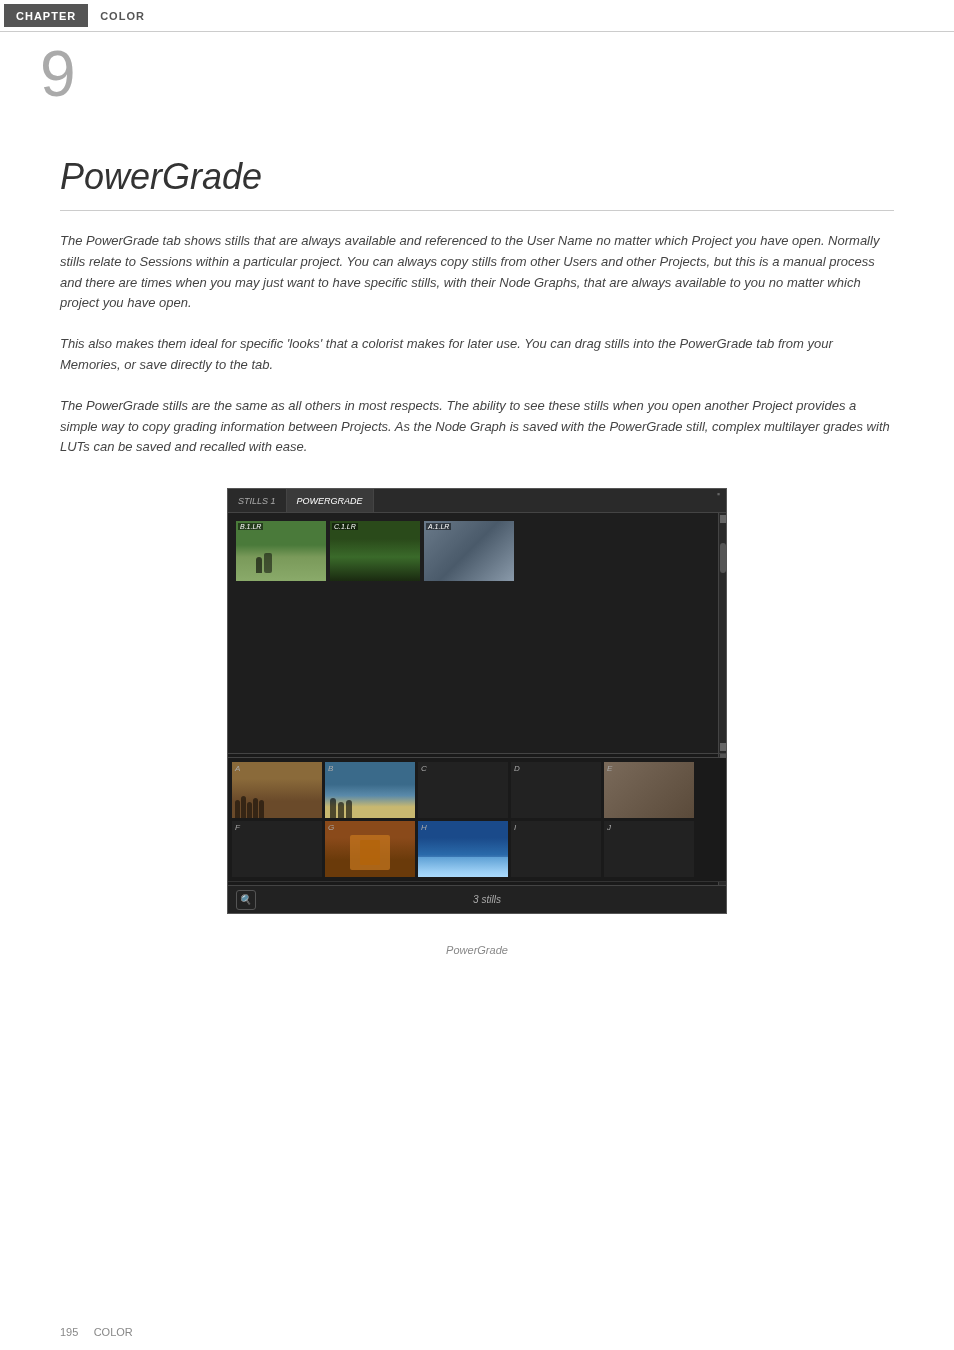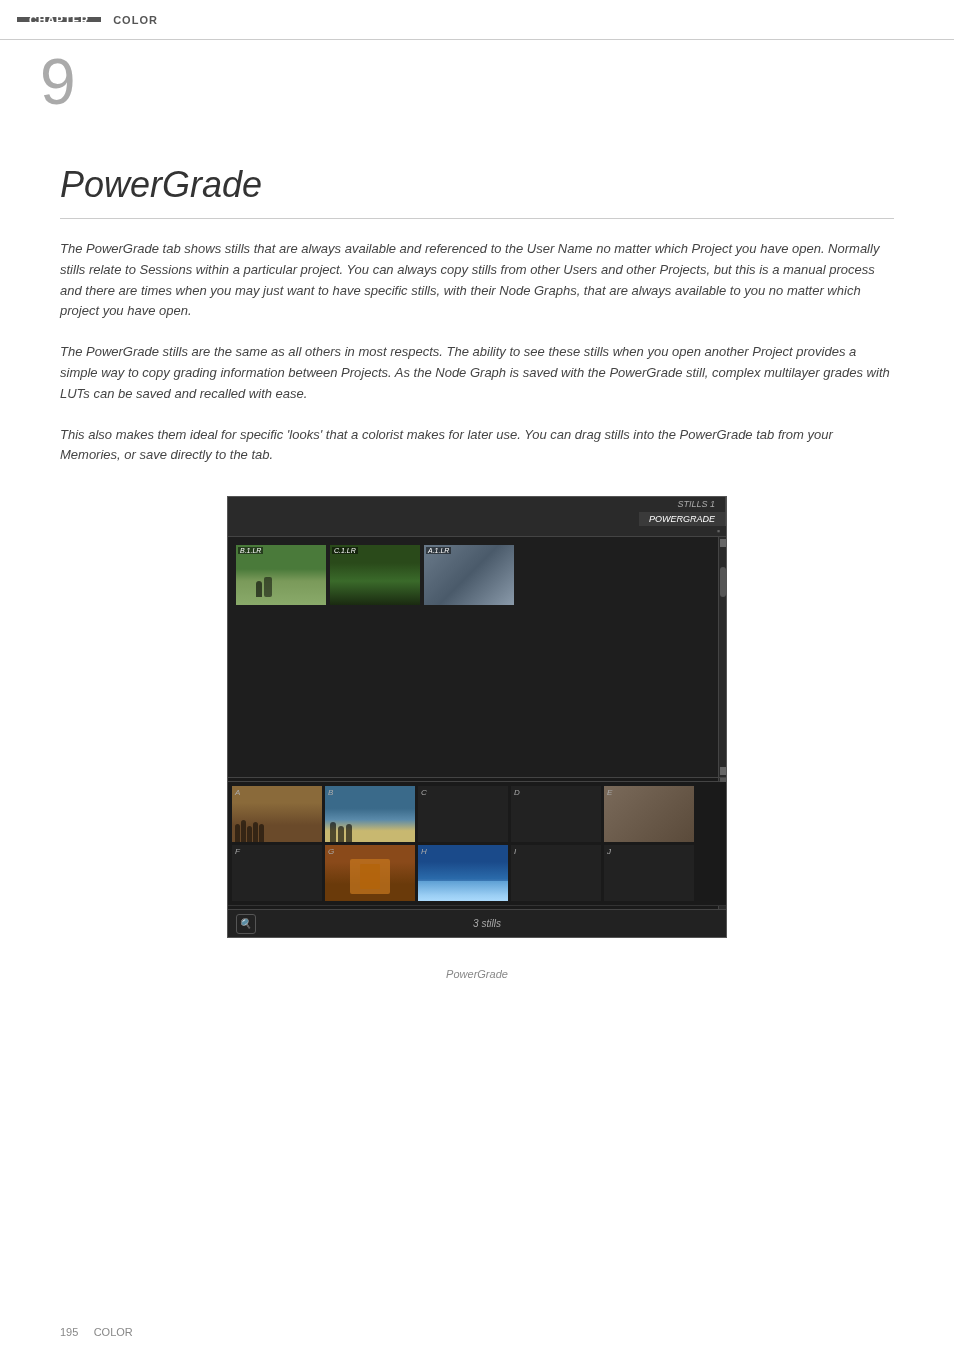--- a/index.html
+++ b/index.html
@@ -9,22 +9,22 @@
       background: #ffffff;
       font-family: 'Arial', sans-serif;
       color: #333;
     }
 
     
     .header-bar {
       display: flex;
       align-items: center;
       border-bottom: 1px solid #ccc;
-      padding: 17px;
-      height: 40px;
+      padding: 4px;
+      height: 32px;
     }
     .header-chapter {
       background: #555;
       color: #fff;
       font-size: 11px;
       font-weight: bold;
       letter-spacing: 1px;
       padding: 0 12px;
       height: 100%;
       display: flex;
@@ -81,24 +81,23 @@
       width: 500px;
       background: #1a1a1a;
       border: 1px solid #555;
       position: relative;
     }
 
     
     .tabs-row {
       display: flex;
       background: #2a2a2a;
-      height: 40px;
-      align-items: flex-end;
+      height: 24px;
+      align-items: flex-start;
       border-bottom: 1px solid #444;
-      flex-direction: column;
     }
     .tab {
       padding: 0 10px;
       font-size: 9px;
       color: #aaa;
       height: 100%;
       display: flex;
       align-items: center;
       border-right: 1px solid #444;
       cursor: pointer;
@@ -276,22 +275,22 @@
     <div class="header-color">COLOR</div>
   </div>
 
   <div class="chapter-number">9</div>
 
   <div class="page-content">
 
     <div class="section-title">PowerGrade</div>
 
     <p class="body-text">The PowerGrade tab shows stills that are always available and referenced to the User Name no matter which Project you have open. Normally stills relate to Sessions within a particular project. You can always copy stills from other Users and other Projects, but this is a manual process and there are times when you may just want to have specific stills, with their Node Graphs, that are always available to you no matter which project you have open.</p>
+    <p class="body-text">This also makes them ideal for specific 'looks' that a colorist makes for later use. You can drag stills into the PowerGrade tab from your Memories, or save directly to the tab.</p>
     <p class="body-text">The PowerGrade stills are the same as all others in most respects. The ability to see these stills when you open another Project provides a simple way to copy grading information between Projects. As the Node Graph is saved with the PowerGrade still, complex multilayer grades with LUTs can be saved and recalled with ease.</p>
-    <p class="body-text">This also makes them ideal for specific 'looks' that a colorist makes for later use. You can drag stills into the PowerGrade tab from your Memories, or save directly to the tab.</p>
 
     <div class="screenshot-container">
 
       <div class="tabs-row">
         <div class="tab">
           <span>STILLS 1</span>
         </div>
         <div class="tab active">
           <span>POWERGRADE</span>
         </div>

